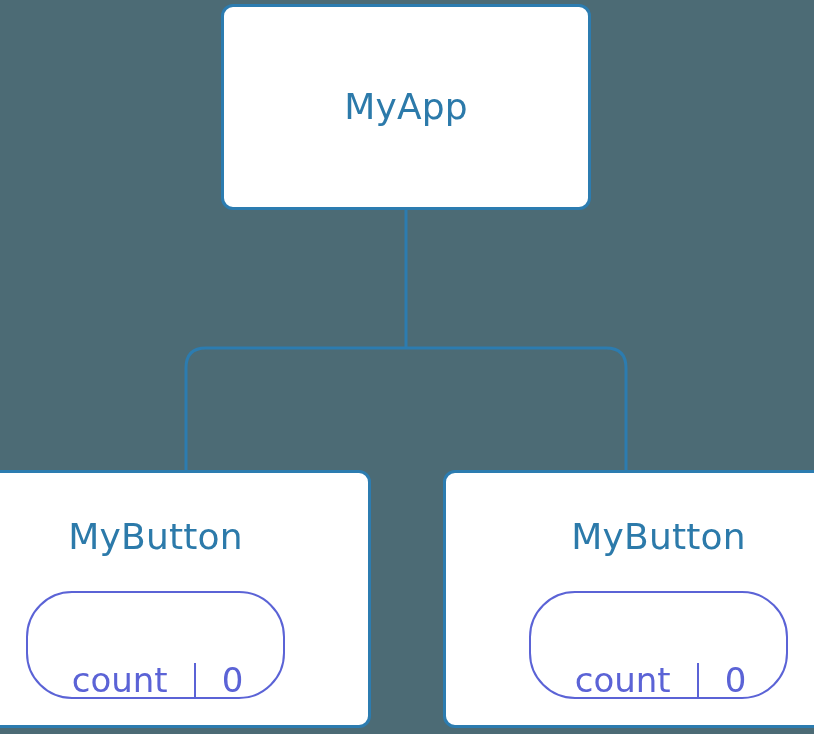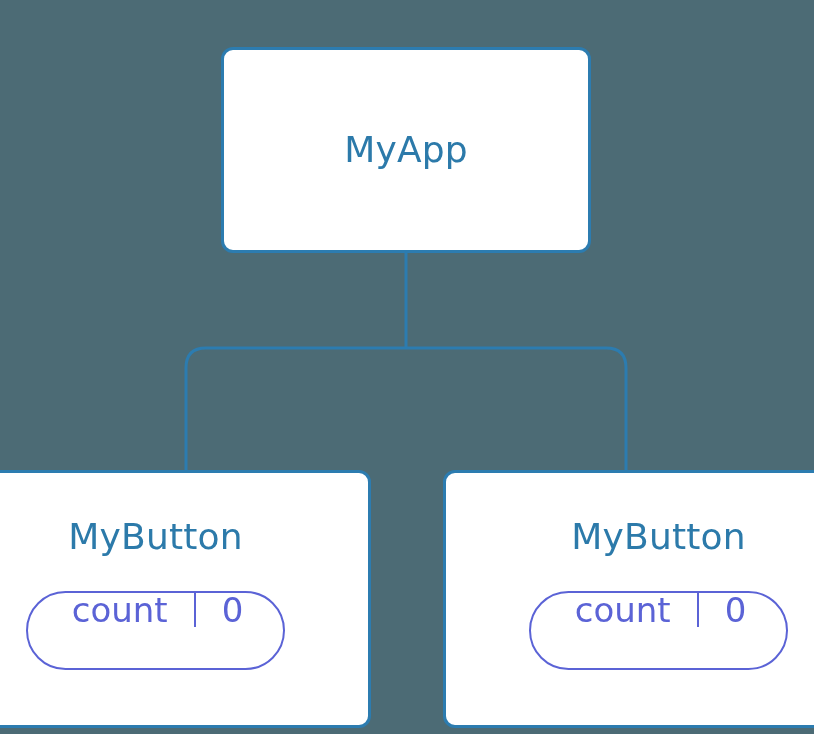--- a/index.html
+++ b/index.html
@@ -56,21 +56,20 @@
     font-weight: 400;
   }
 
   
   #node-root {
     left: 221px;
     top: 4px;
     width: 370px;
     height: 206px;
     justify-content: center;
-    margin-top: 43px;
   }
 
   
   #node-child-0 {
     left: -60px;
     top: 470px;
     width: 431px;
     height: 258px;
     padding-top: 46px;
   }
@@ -79,23 +78,23 @@
     left: 443px;
     top: 470px;
     width: 431px;
     height: 258px;
     padding-top: 46px;
   }
 
   
   .state-pill {
     margin-top: 36px;
-    height: 79px;
+    height: 108px;
     display: flex;
-    align-items: flex-start;
+    align-items: flex-end;
     border: 2px solid #5b63d6;
     border-radius: 46px;
     background: #ffffff;
     box-sizing: border-box;
     overflow: hidden;
   }
   .state-key,
   .state-val {
     display: flex;
     align-items: center;

